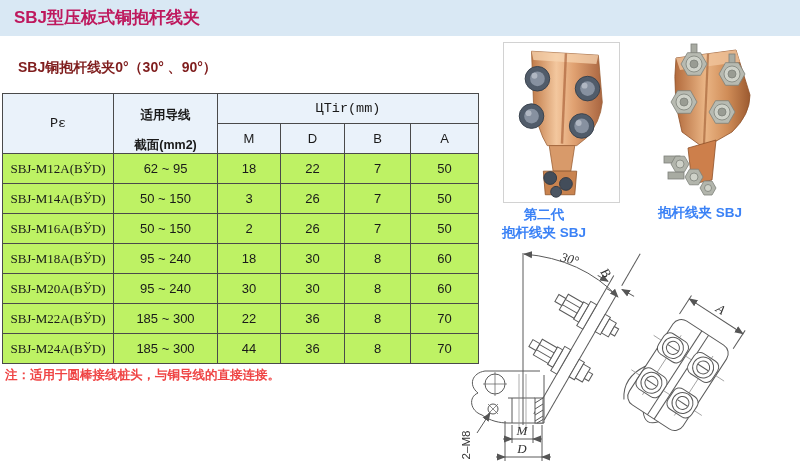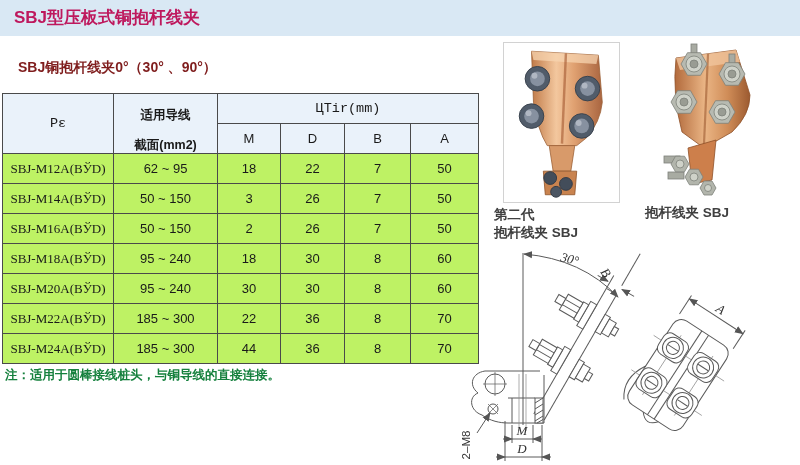--- a/index.html
+++ b/index.html
@@ -18,27 +18,27 @@
                border-collapse:collapse; table-layout:fixed; }
   table.spec th, table.spec td { border:1px solid #4a4a4a; text-align:center;
                vertical-align:middle; padding:0; background:#bef264; }
   table.spec thead th { background:#eaf2fa; font-weight:normal; }
   tr.h1 { height:26px; } tr.h2 { height:27px; } tr.dr { height:30px; }
   .f-serif { font-family:Liberation Mono, monospace; font-size:13.5px; }
   .f-num  { font-size:13px; }
   .wirehdr { font-weight:bold; font-size:12.5px; line-height:1.25;margin-top:14px; }
   .modelcell { font-family:"Liberation Serif", serif; font-size:13px; }
 
-  .note { position:absolute; left:5px; top:367px; font-size:12.5px; font-weight:bold; color:#15803d; }
+  .note { position:absolute; left:5px; top:367px; font-size:12.5px; font-weight:bold; color:#ef4444; }
 
   
   .photo-box { position:absolute; left:503px; top:42px; width:117px; height:161px;
                background:#fff; border:1px solid #d2d2d2; }
   .photo-free { position:absolute; left:628px; top:40px; width:140px; height:165px; }
-  .cap { position:absolute; font-weight:bold; font-size:13.5px; color:#404040; line-height:18px; }
+  .cap { position:absolute; text-align:center; font-weight:bold; font-size:13.5px; color:#3b82f6; line-height:18px; }
   .cap2 { left:494px; top:206px; width:100px; }
   .cap3 { left:645px; top:204px; width:110px; }
 
   
   .drawing { position:absolute; left:440px; top:245px; width:360px; height:220px; }
   text.dim { font-family:"Liberation Serif", serif; font-style:italic; font-size:13px; fill:#333; }
   text.lab { font-family:"Liberation Sans", sans-serif; font-size:11.5px; fill:#333; }
 </style>
 </head>
 <body>

